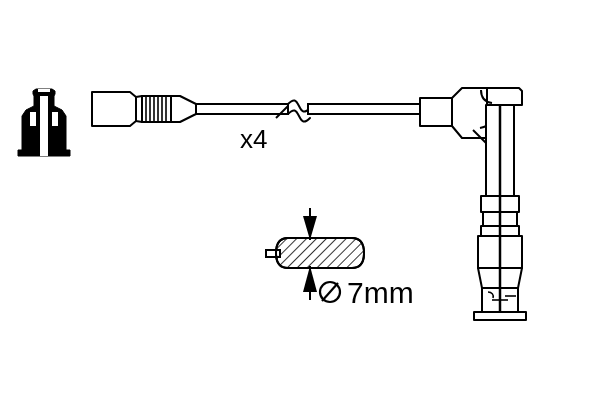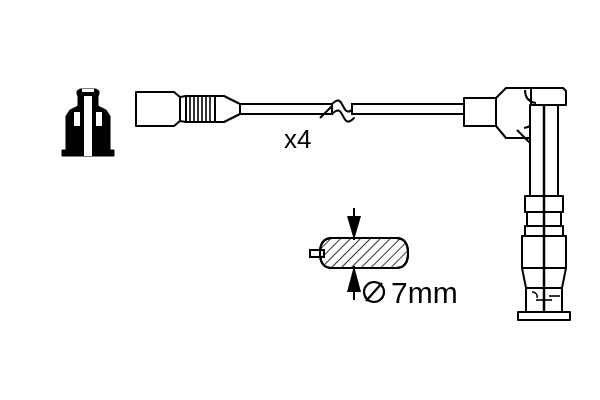--- a/index.html
+++ b/index.html
@@ -10,21 +10,20 @@
   }
   body {
     font-family: "Liberation Sans", sans-serif;
   }
   #diagram-root {
     position: relative;
     width: 536px;
     height: 400px;
     background: #ffffff;
     overflow: hidden;
-    padding-left: 44px;
   }
   #diagram-svg {
     display: block;
     width: 600px;
     height: 400px;
   }
   .label-text {
     font-family: "Liberation Sans", sans-serif;
     fill: #000000;
   }

